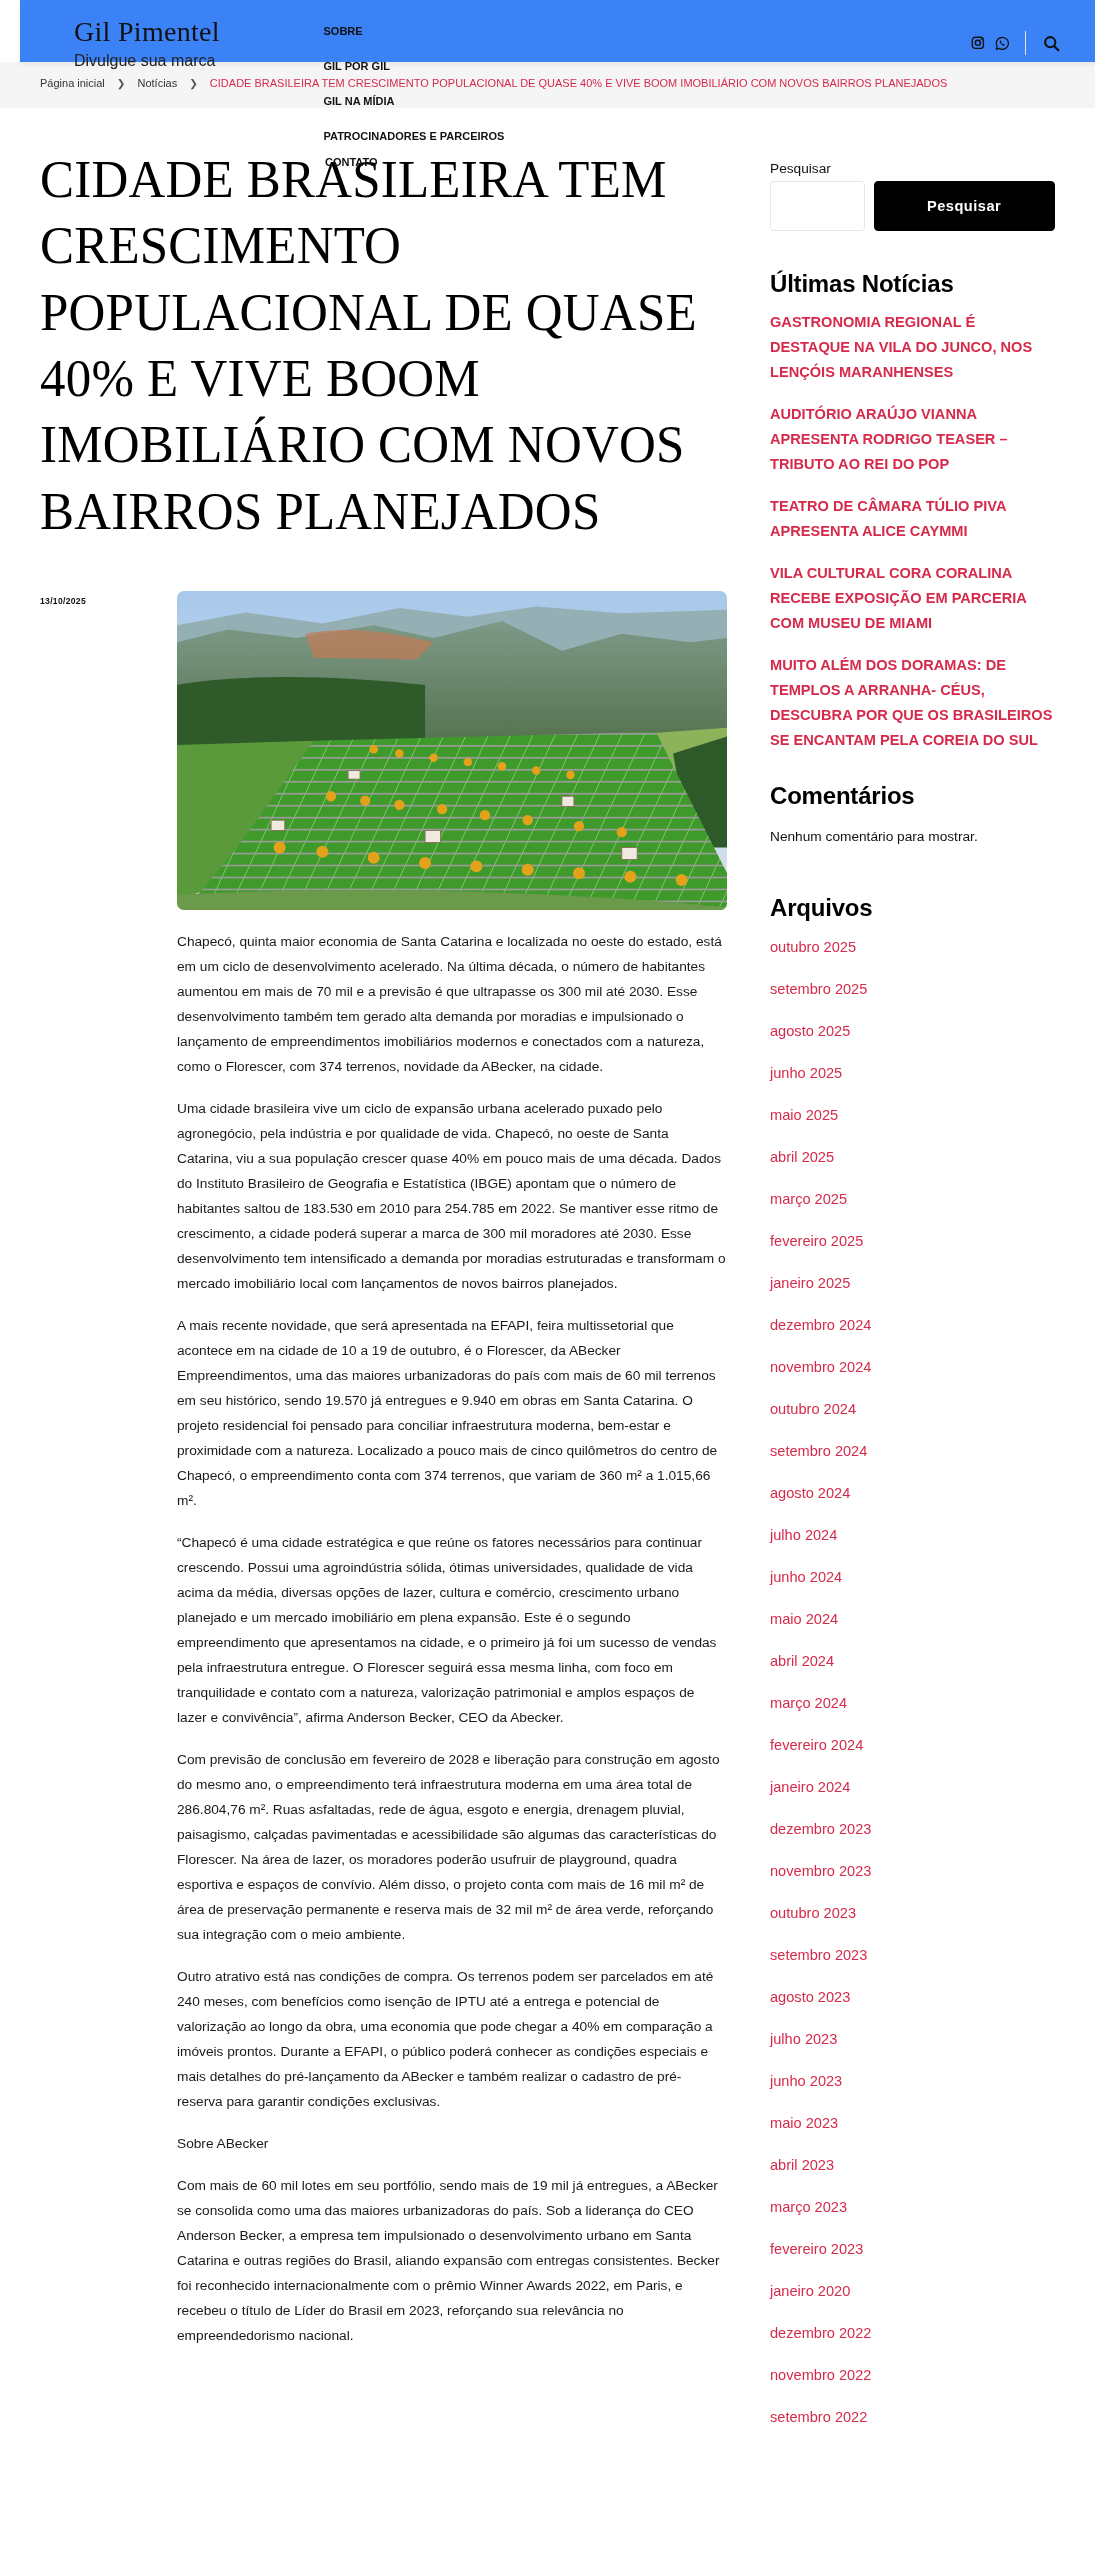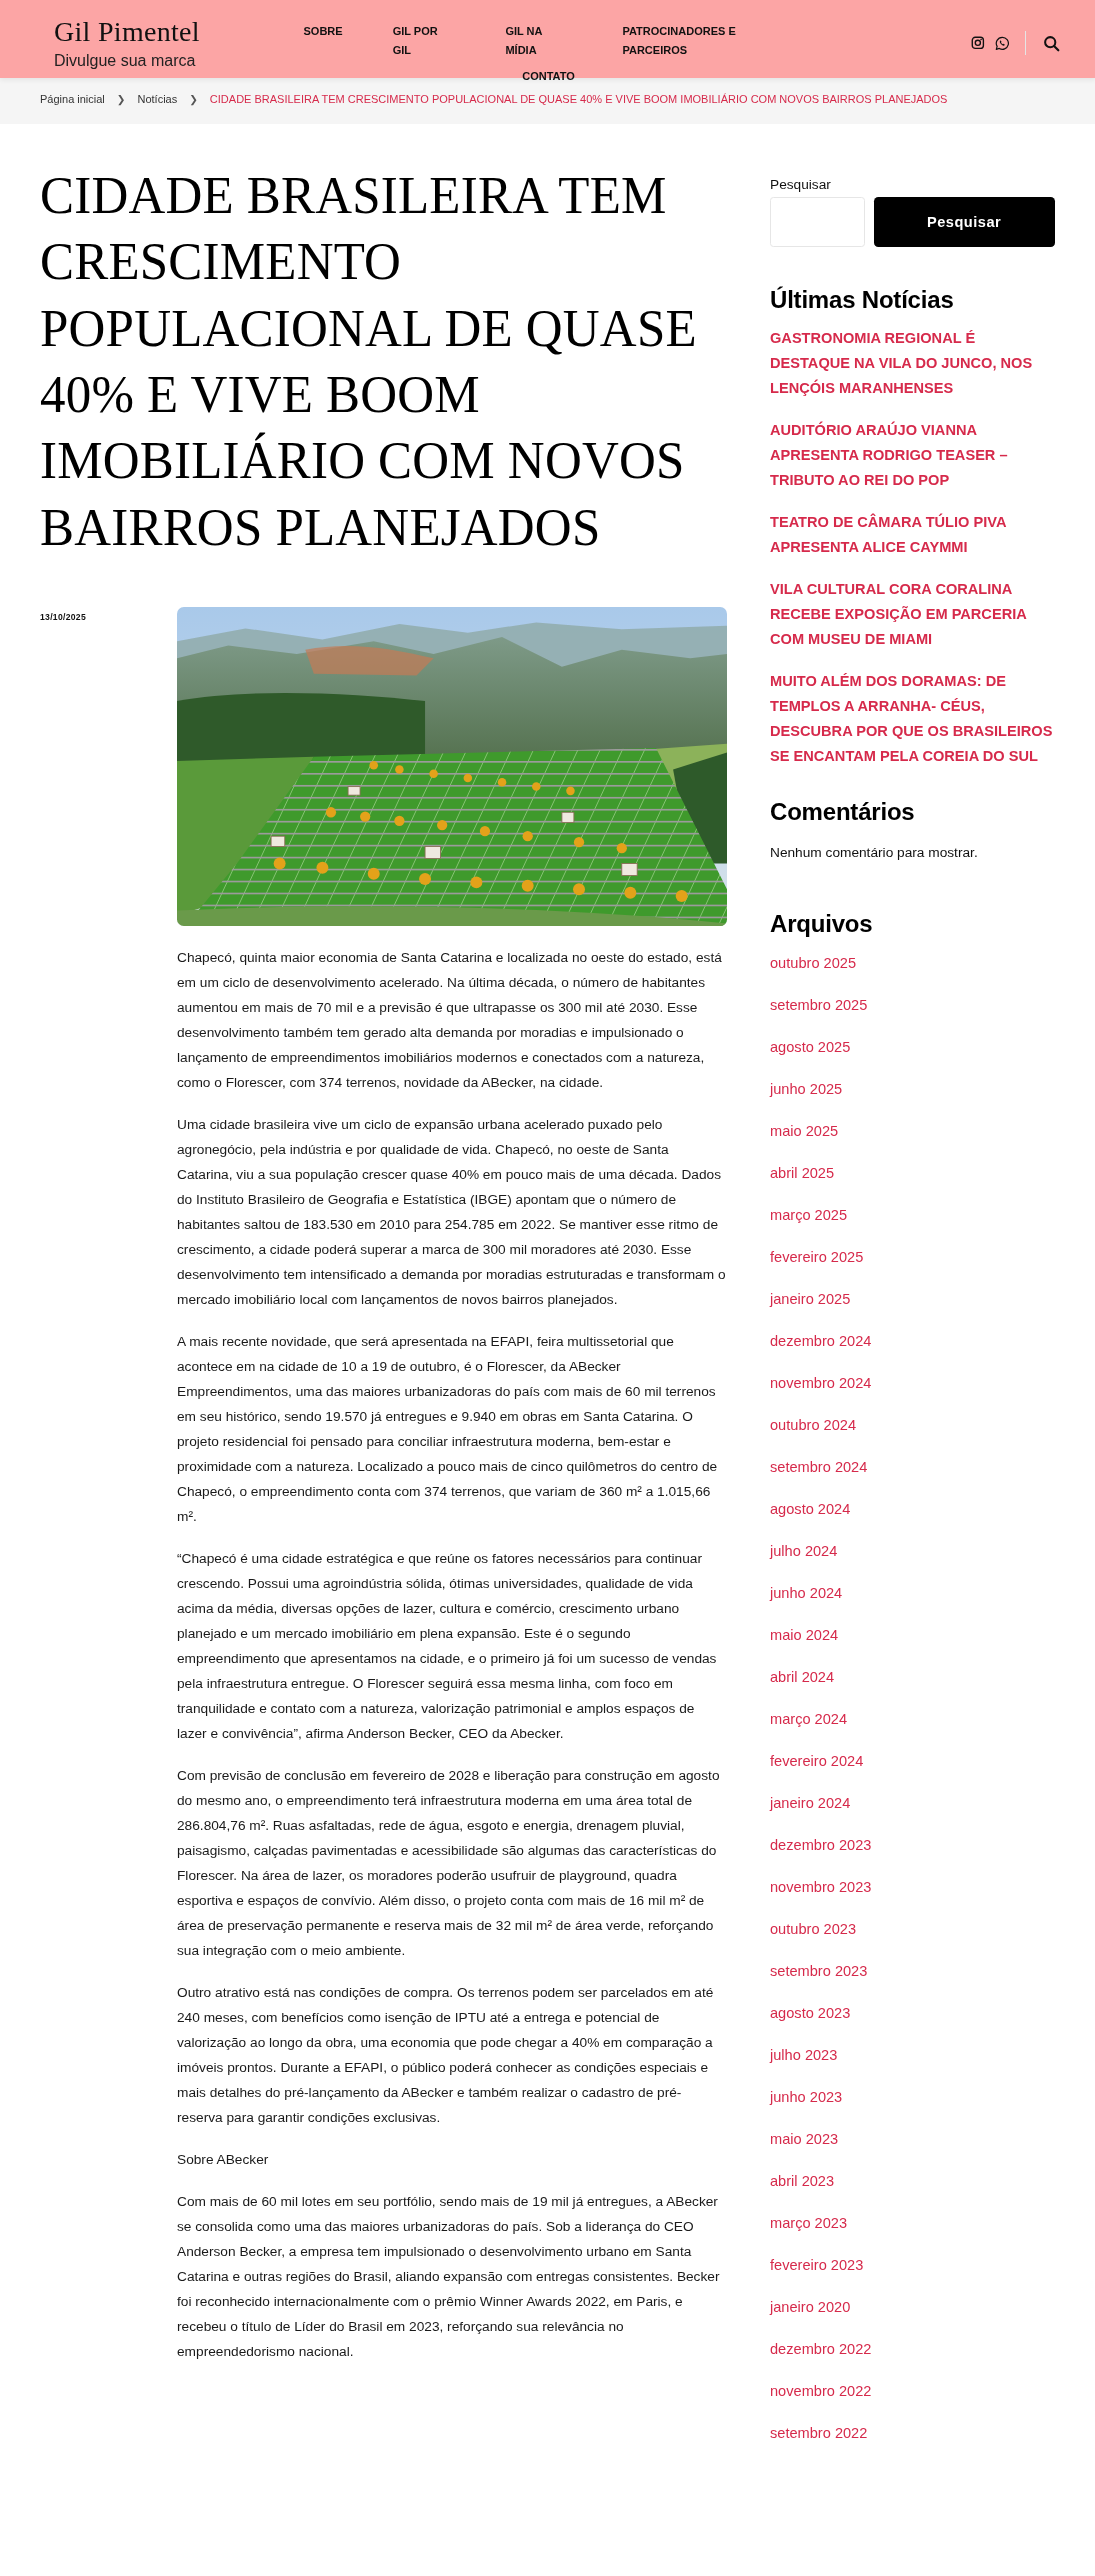--- a/index.html
+++ b/index.html
@@ -1,26 +1,26 @@
 <!DOCTYPE html>
 <html style="font-size:13.7px"><head>
 <meta charset="utf-8">
 <style>
   * { box-sizing: border-box; margin: 0; padding: 0; }
   html, body { width: 1096px; background: #ffffff; color: #111111; font-family: "Liberation Sans", "DejaVu Sans", sans-serif; }
   a { text-decoration: none; color: inherit; }
 
   
-  .site-header { height: 78px; background: #fca5a5; box-shadow: 0 1.7px 5.1px rgba(0,0,0,0.07); position: relative; z-index: 2; }
+  .site-header { height: 62px; background: #3b82f6; box-shadow: 0 1.7px 5.1px rgba(0,0,0,0.07); position: relative; z-index: 2; margin-left: 20px; }
   .header-inner { position: relative; height: 86px; }
   .brand { position: absolute; left: 54px; top: 15.4px; }
   .brand-title { font-family: "Liberation Serif", "DejaVu Serif", serif; font-size: 28px; font-weight: normal; color: #111; letter-spacing: 0.3px; line-height: 34px; display: block; }
   .brand-tagline { font-size: 16px; color: #222; margin-top: 2.6px; display: block; }
   .main-nav { position: absolute; left: 283px; top: 22px; width: 531px; }
-  .nav-row { display: flex; justify-content: center; gap: 9px; }
+  .nav-row { display: flex; justify-content: center; gap: 16px; flex-direction: column; }
   .nav-row a { font-size: 11px; font-weight: bold; color: #111; padding: 0 22px; line-height: 19px; }
   .nav-row.r1 a { padding: 0 20.5px; }
   .nav-row.r2 { margin-top: 6.8px; }
   .header-tools { position: absolute; right: 34px; top: 31px; display: flex; align-items: center; }
   .social-icon { width: 15.4px; height: 15.4px; margin-left: 8.6px; display: inline-flex; align-items: center; justify-content: center; }
   .tools-divider { width: 0.9px; height: 24px; background: #e5e5e5; margin: 0 15.4px 0 15.4px; }
   .search-toggle { width: 20.5px; height: 20.5px; display: inline-flex; align-items: center; justify-content: center; }
 
   
   .breadcrumb-bar { height: 46px; background: #f5f5f5; }

